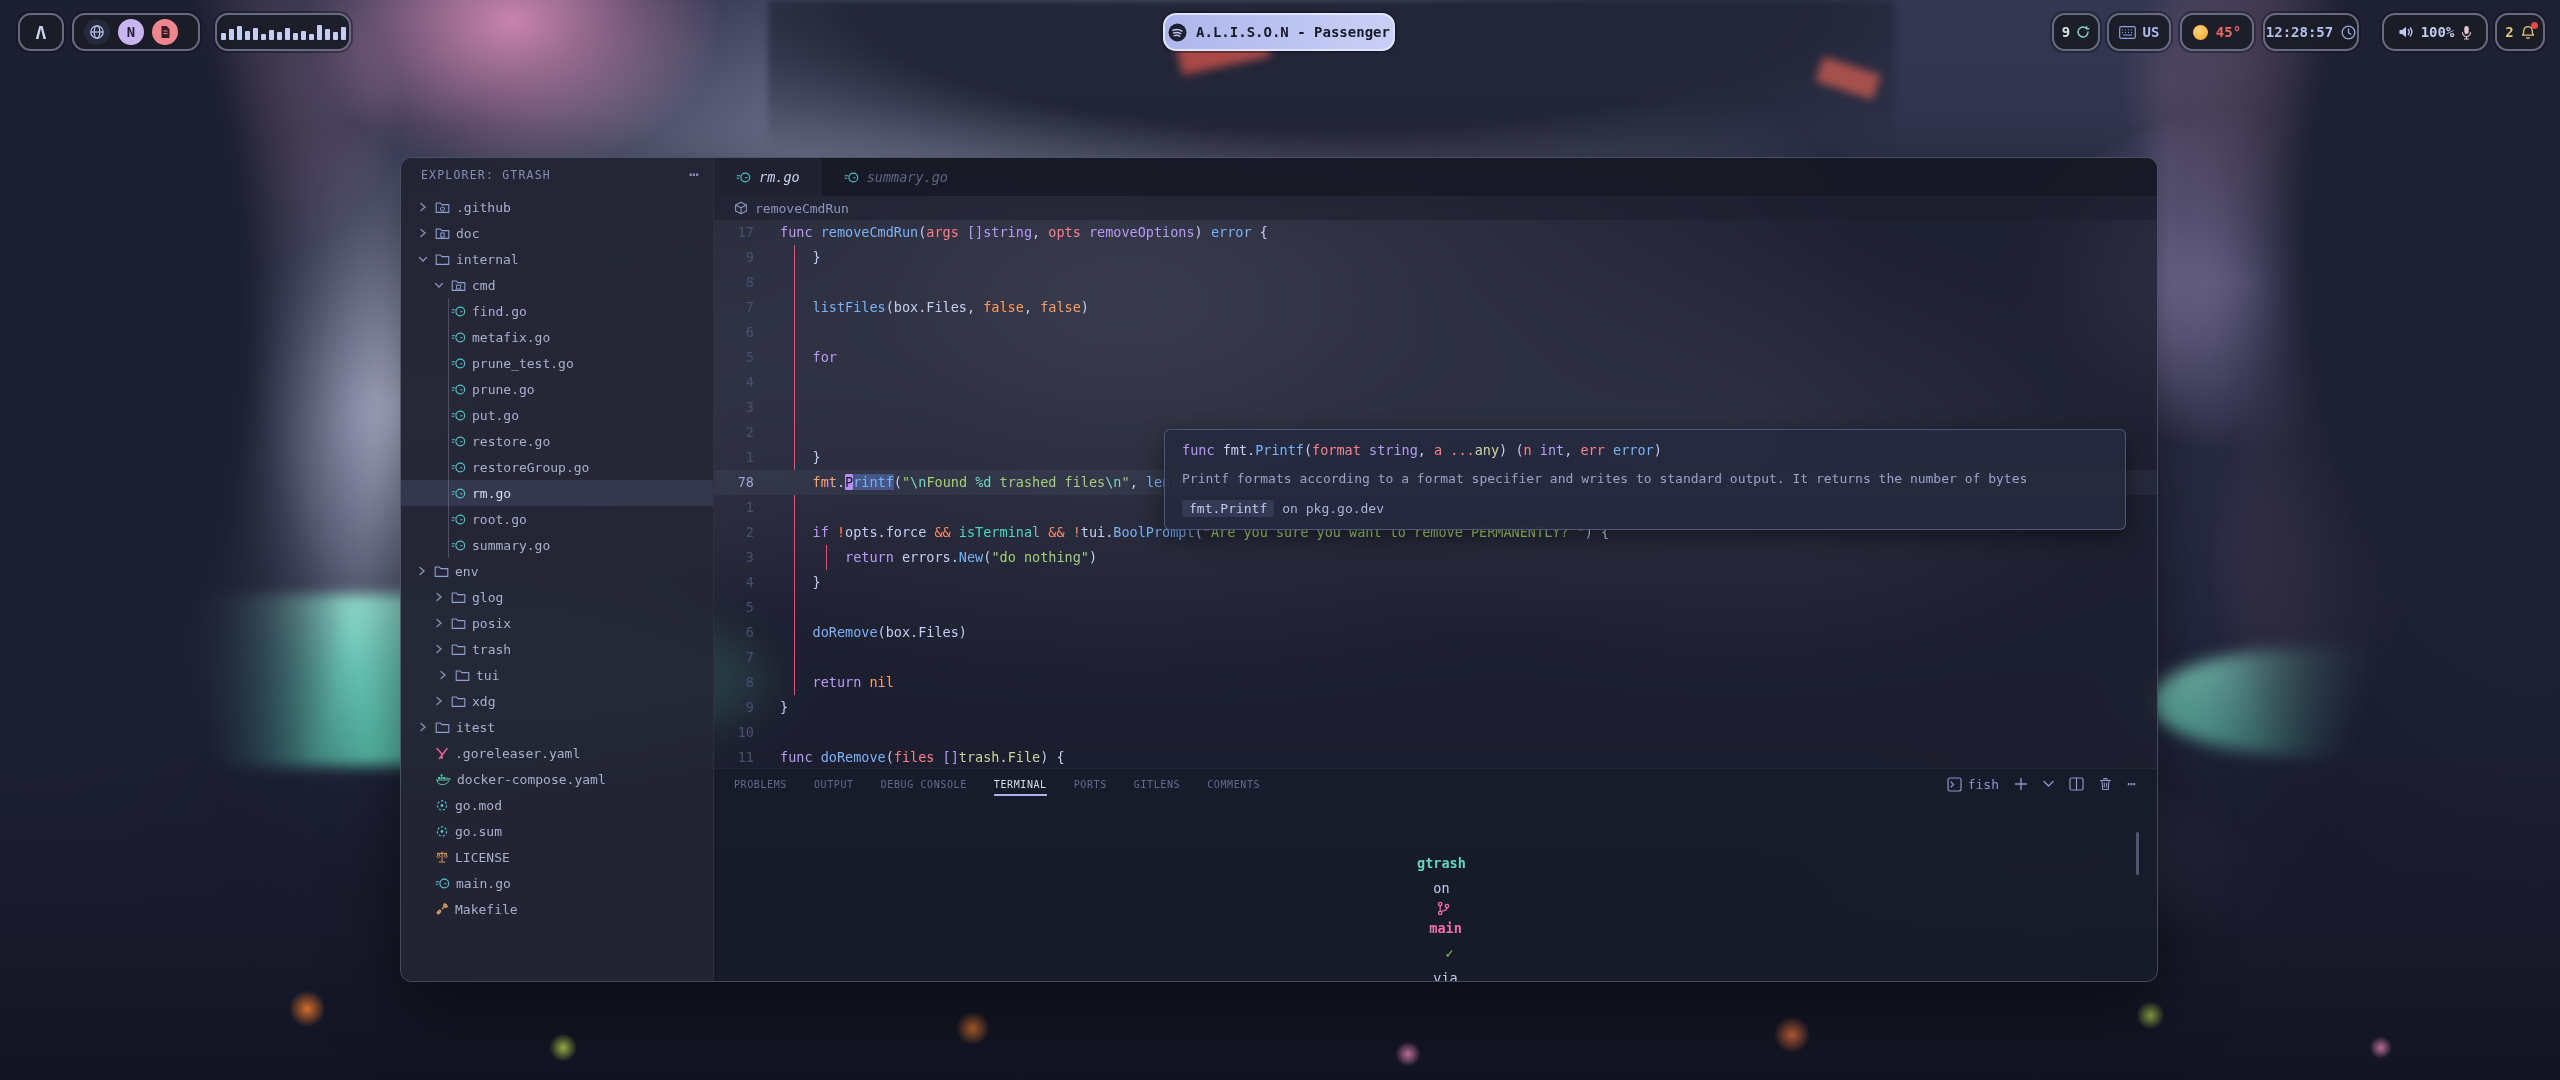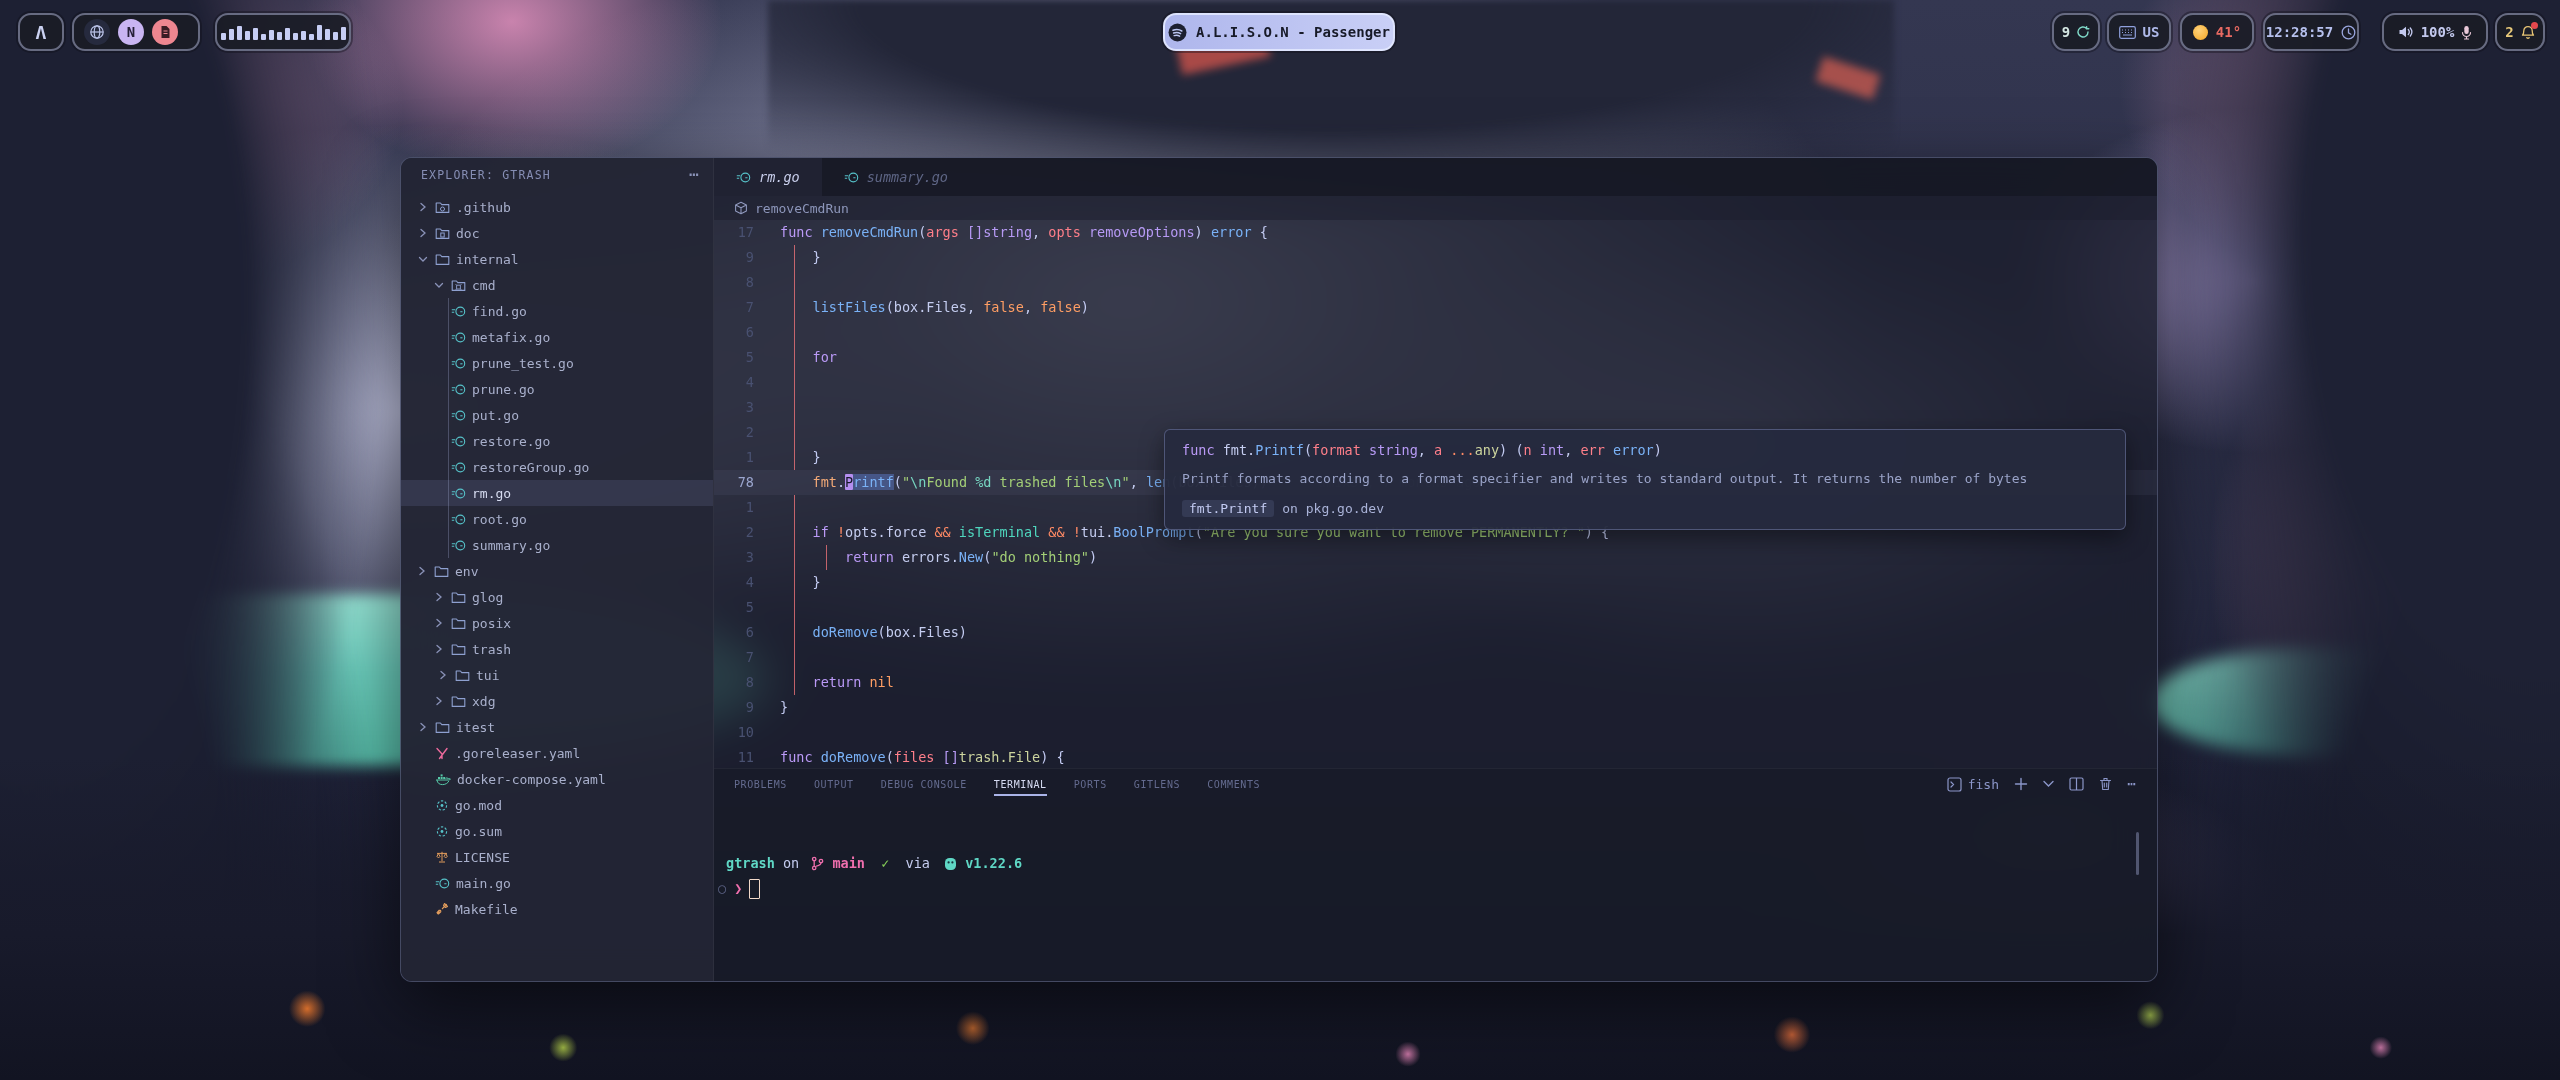--- a/index.html
+++ b/index.html
@@ -92,21 +92,21 @@
   .tt-link{margin-top:9px;font-size:13px;color:#aab3d8;display:flex;align-items:center;gap:8px;}
   .tt-chip{background:#343a54;border-radius:3px;padding:1px 7px;color:#c3cbf2;}
   
   .panel{position:absolute;left:0;top:610px;right:0;bottom:0;background:rgba(24,26,39,.6);border-top:1px solid rgba(255,255,255,.05);}
   .ptabs{position:absolute;left:20px;top:0;height:30px;display:flex;gap:27px;align-items:center;font-size:10px;letter-spacing:.6px;color:#646b8f;}
   .ptab{position:relative;padding:4px 0;}
   .ptab.active{color:#d7dcf3;}
   .ptab.active:after{content:"";position:absolute;left:0;right:0;bottom:-2px;height:1.5px;background:#aab4e8;}
   .pright{position:absolute;right:20px;top:0;height:30px;display:flex;align-items:center;gap:15px;color:#8b96c9;font-size:13px;}
   .term{position:absolute;left:0;top:46px;right:0;bottom:0;font-size:13.5px;line-height:25px;}
-  .tline{white-space:pre;display:flex;align-items:center;}
+  .tline{white-space:pre;display:flex;align-items:center;flex-direction:column;}
   .t-dir{color:#5fd7c5;font-weight:bold}.t-tx{color:#c5cdf0}.t-git{color:#f06fae;font-weight:bold}
   .t-ok{color:#86cf58}.t-ver{color:#5fd7c5;font-weight:bold}.t-circ{color:#5b6284}.t-arrow{color:#f06fae}
   .term-cursor{display:inline-block;width:9px;height:18px;border:1.5px solid #f2d9c9;border-radius:1px;margin-left:7px;}
   .pscroll{position:absolute;right:18px;top:63px;width:3px;height:43px;background:rgba(150,160,200,.45);border-radius:2px;}
   svg{display:block}
 </style>
 </head>
 <body>
 
 <div class="wallpaper">
@@ -189,21 +189,21 @@
 <div class="pill" style="left:2107px;width:64px;justify-content:center;gap:7px">
   <svg width="17" height="13" viewBox="0 0 17 13">
       <rect x=".7" y=".7" width="15.6" height="11.6" rx="1.5" fill="none" stroke="#8fa0dd" stroke-width="1.2"></rect>
       <path d="M3 4h1M6 4h1M9 4h1M12 4h1M3 6.5h1M6 6.5h1M9 6.5h1M12 6.5h1M4 9h9" stroke="#8fa0dd" stroke-width="1.1"></path>
     </svg>
   <span style="color:#aeb8e8">US</span>
 </div>
 
 <div class="pill" style="left:2180px;width:74px;justify-content:center;gap:8px">
   <span style="width:15px;height:15px;border-radius:50%;background:radial-gradient(circle at 40% 35%,#ffd27a,#f5a623)"></span>
-  <span style="color:#e96a62">41°</span>
+  <span style="color:#e96a62">45°</span>
 </div>
 
 <div class="pill" style="left:2263px;width:96px;justify-content:center;gap:8px">
   <span style="color:#b6c0ee">12:28:57</span>
   <svg width="15" height="15" viewBox="0 0 15 15">
       <circle cx="7.5" cy="7.5" r="6.3" fill="none" stroke="#9aa6de" stroke-width="1.3"></circle>
       <path d="M7.5 4v3.8l2.4 1.4" fill="none" stroke="#9aa6de" stroke-width="1.3" stroke-linecap="round"></path>
     </svg>
 </div>
 

